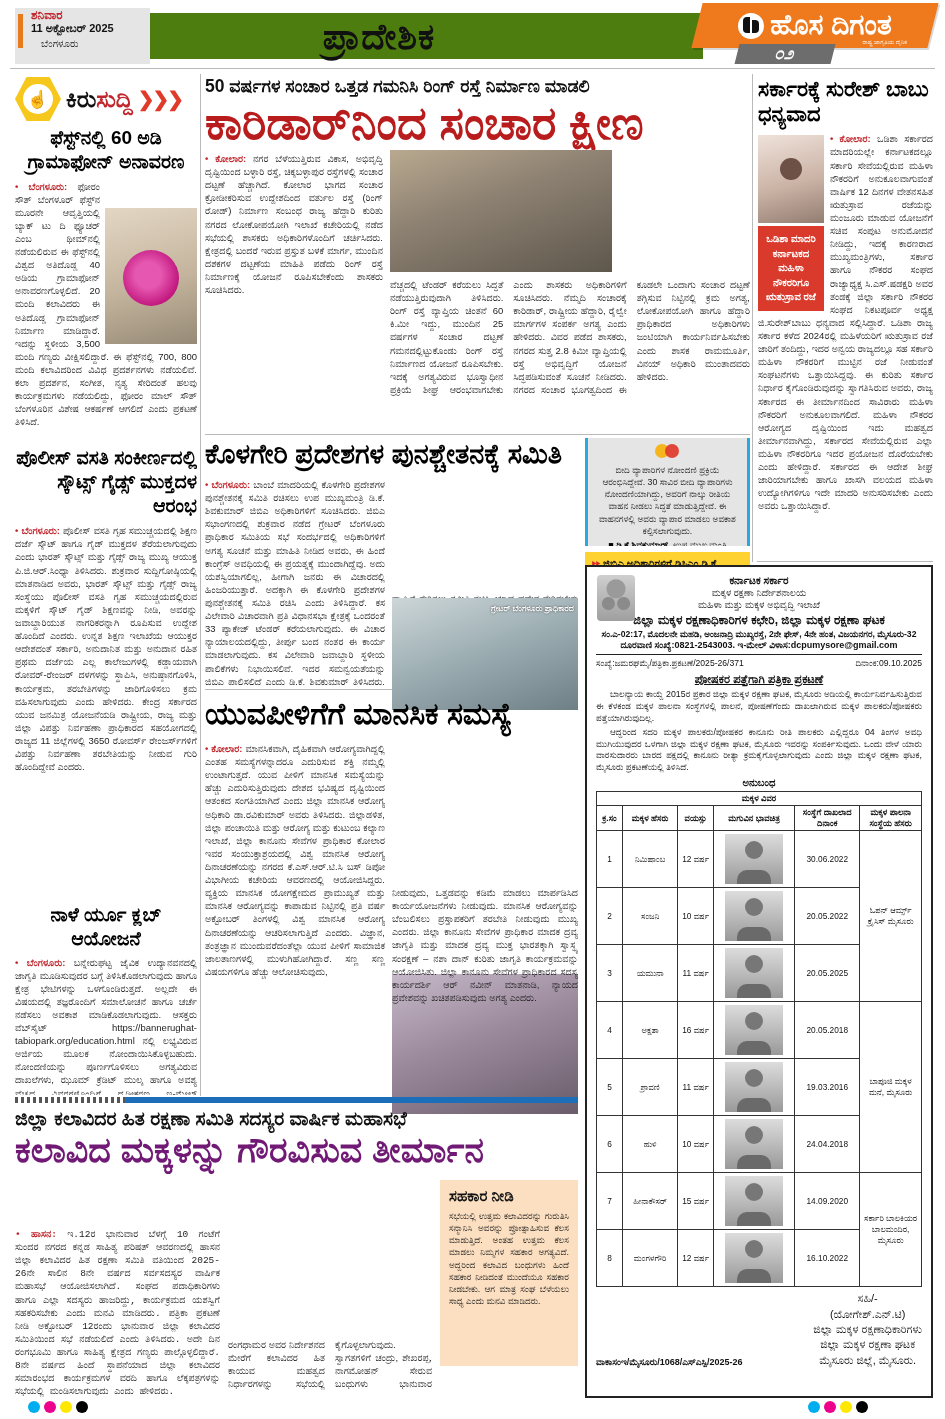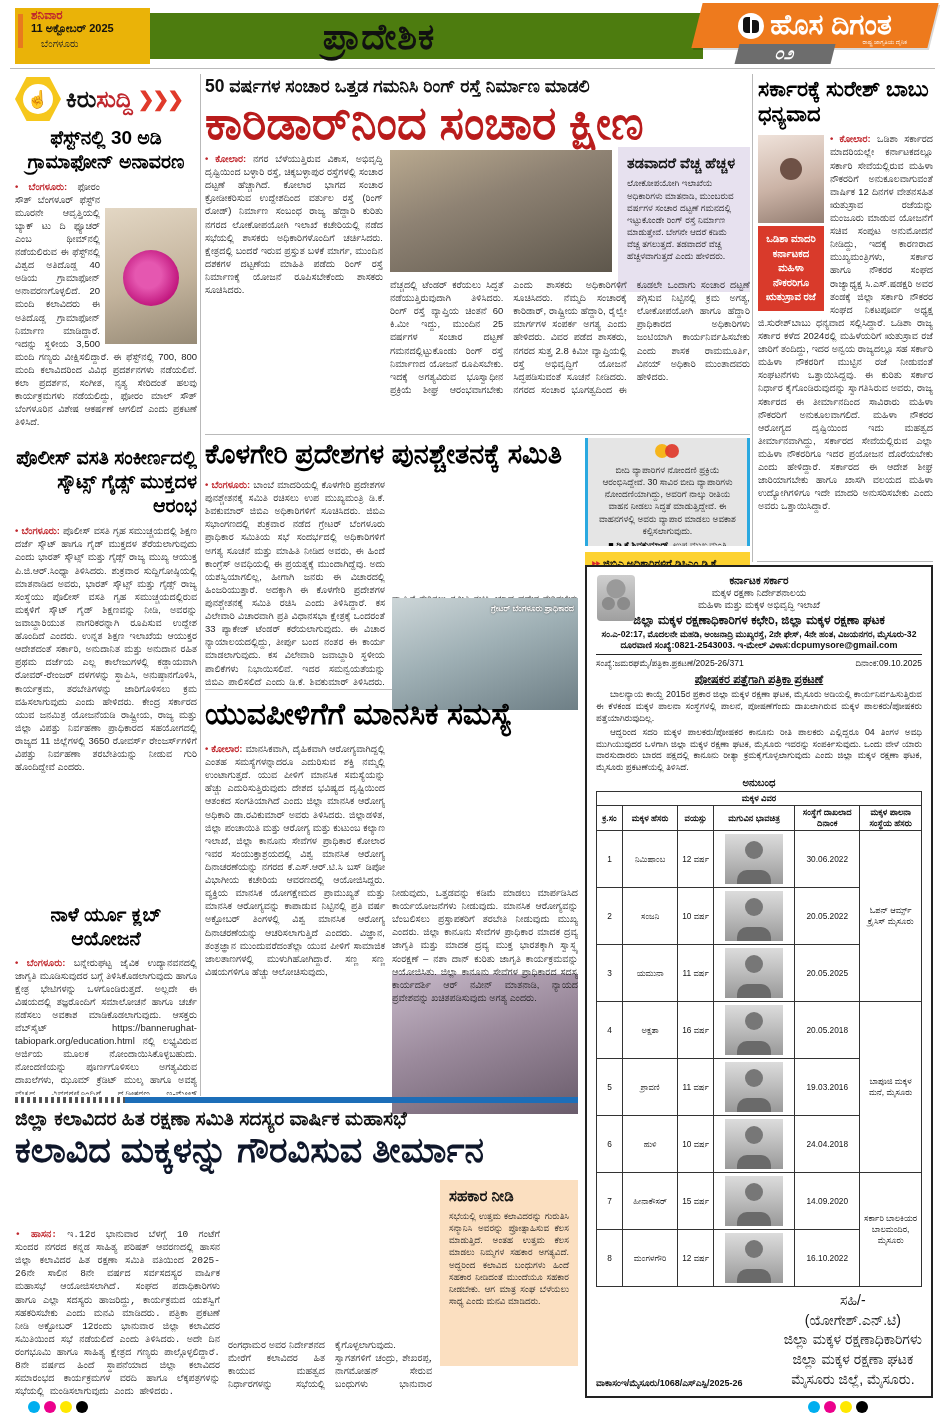--- a/index.html
+++ b/index.html
@@ -73,33 +73,33 @@
   .vrule { width:1px; background:#b9b9b9; }
   .hrule { height:1px; background:#b9b9b9; }
   .stripes { background:repeating-linear-gradient(90deg,#555 0 3px,#fff 3px 6px); }
   .bluebar { background:#1d6eb8; }
   .dot { width:12px; height:12px; border-radius:50%; display:inline-block; margin-right:4px; }
   .headline-xl { font-size:46px; font-weight:bold; color:#b91c1c; letter-spacing:0; line-height:1.05; }
   .kicker { font-size:17.5px; font-weight:bold; color:#111; }
   .h2 { font-size:27px; font-weight:bold; color:#000; line-height:1.1; }
   .h3 { font-size:30px; font-weight:bold; color:#000; line-height:1.1; }
   .h4r { font-size:21px; font-weight:bold; color:#000; line-height:1.2; }
-  .h-bot { font-size:35px; font-weight:bold; color:#0f172a; line-height:1.05; }
+  .h-bot { font-size:35px; font-weight:bold; color:#701a75; line-height:1.05; }
   .cols2 { column-count:2; column-gap:10px; }
   .cols3 { column-count:3; column-gap:10px; }
 </style>
 </head>
 <body>
 
 <div id="page">
 
   <div class="abs blueband" style="left:55px;top:13px;width:648px;height:46px;">
     <div class="section-title" style="padding-top:3px;">ಪ್ರಾದೇಶಿಕ</div>
   </div>
-  <div class="abs" style="left:15px;top:8px;width:135px;height:56px;background:#eab308;">
+  <div class="abs" style="left:15px;top:8px;width:135px;height:56px;background:#e5e5e5;">
     <div class="abs orangebar" style="left:3px;top:6px;width:5px;height:34px;"></div>
     <div style="padding-left:16px;">
       <div style="font-size:12px;font-weight:bold;color:#c0272d;">ಶನಿವಾರ</div>
       <div style="font-size:11px;font-weight:bold;color:#111;">11 ಅಕ್ಟೋಬರ್ 2025</div>
       <div style="font-size:10px;color:#222;margin-top:3px;padding-left:10px;">ಬೆಂಗಳೂರು</div>
     </div>
   </div>
   <div class="abs masthead" style="left:697px;top:3px;width:236px;height:45px;">
     <div class="masthead-inner">
       <span class="mh-logo"></span>
@@ -118,21 +118,21 @@
 
   <div class="abs" style="left:15px;top:76px;width:182px;height:46px;display:flex;align-items:center;gap:5px;">
     <div class="hex">
         <div class="hand">☝</div>
       </div>
     <div class="kiru-label"><span>ಕಿರು</span><span class="red">ಸುದ್ದಿ</span></div>
     <div class="chev">❯❯❯</div>
   </div>
 
   <div class="abs clip" style="left:15px;top:126px;width:182px;height:318px;">
-    <div class="h-left">ಫೆಸ್ಟ್‌ನಲ್ಲಿ 30 ಅಡಿ ಗ್ರಾಮಾಫೋನ್ ಅನಾವರಣ</div>
+    <div class="h-left">ಫೆಸ್ಟ್‌ನಲ್ಲಿ 60 ಅಡಿ ಗ್ರಾಮಾಫೋನ್ ಅನಾವರಣ</div>
     <div class="bodytxt" style="margin-top:6px;">
       <div class="photo mall" style="float:right;width:92px;height:136px;margin:28px 0 4px 5px;"></div>
       <span class="bullet">• </span><span class="dl">ಬೆಂಗಳೂರು:</span>
       <span>ಫೋರಂ ಸೌತ್ ಬೆಂಗಳೂರ್ ಫೆಸ್ಟ್‌ನ ಮೂರನೇ ಆವೃತ್ತಿಯಲ್ಲಿ ಬ್ಯಾಕ್ ಟು ದಿ ಫ್ಯೂಚರ್ ಎಂಬ ಥೀಮ್‌ನಲ್ಲಿ ನಡೆಯಲಿರುವ ಈ ಫೆಸ್ಟ್‌ನಲ್ಲಿ ವಿಶ್ವದ ಅತಿದೊಡ್ಡ 40 ಅಡಿಯ ಗ್ರಾಮಾಫೋನ್ ಅನಾವರಣಗೊಳ್ಳಲಿದೆ. 20 ಮಂದಿ ಕಲಾವಿದರು ಈ ಅತಿದೊಡ್ಡ ಗ್ರಾಮಾಫೋನ್ ನಿರ್ಮಾಣ ಮಾಡಿದ್ದಾರೆ. ಇದನ್ನು ಸ್ಥಳೀಯ 3,500 ಮಂದಿ ಗಣ್ಯರು ವೀಕ್ಷಿಸಲಿದ್ದಾರೆ. ಈ ಫೆಸ್ಟ್‌ನಲ್ಲಿ 700, 800 ಮಂದಿ ಕಲಾವಿದರಿಂದ ವಿವಿಧ ಪ್ರದರ್ಶನಗಳು ನಡೆಯಲಿವೆ. ಕಲಾ ಪ್ರದರ್ಶನ, ಸಂಗೀತ, ನೃತ್ಯ ಸೇರಿದಂತೆ ಹಲವು ಕಾರ್ಯಕ್ರಮಗಳು ನಡೆಯಲಿದ್ದು, ಫೋರಂ ಮಾಲ್ ಸೌತ್ ಬೆಂಗಳೂರಿನ ವಿಶೇಷ ಆಕರ್ಷಣೆ ಆಗಲಿದೆ ಎಂದು ಪ್ರಕಟಣೆ ತಿಳಿಸಿದೆ.</span>
     </div>
   </div>
 
   <div class="abs clip" style="left:15px;top:446px;width:182px;height:455px;">
     <div class="h-left" style="text-align:right;">ಪೊಲೀಸ್ ವಸತಿ ಸಂಕೀರ್ಣದಲ್ಲಿ ಸ್ಕೌಟ್ಸ್ ಗೈಡ್ಸ್ ಮುಕ್ತದಳ ಆರಂಭ</div>
     <div class="bodytxt" style="margin-top:7px;">
@@ -154,24 +154,20 @@
     <div class="headline-xl" style="margin-top:2px;">ಕಾರಿಡಾರ್‌ನಿಂದ ಸಂಚಾರ ಕ್ಷೀಣ</div>
   </div>
 
   <div class="abs clip bodytxt" style="left:205px;top:152px;width:178px;height:278px;">
     <span class="bullet">• </span><span class="dl">ಕೋಲಾರ:</span>
     <span>ನಗರ ಬೆಳೆಯುತ್ತಿರುವ ವಿಕಾಸ, ಅಭಿವೃದ್ಧಿ ದೃಷ್ಟಿಯಿಂದ ಬಳ್ಳಾರಿ ರಸ್ತೆ, ಚಿಕ್ಕಬಳ್ಳಾಪುರ ರಸ್ತೆಗಳಲ್ಲಿ ಸಂಚಾರ ದಟ್ಟಣೆ ಹೆಚ್ಚಾಗಿದೆ. ಕೋಲಾರ ಭಾಗದ ಸಂಚಾರ ಕ್ರೋಡೀಕರಿಸುವ ಉದ್ದೇಶದಿಂದ ವರ್ತುಲ ರಸ್ತೆ (ರಿಂಗ್ ರೋಡ್) ನಿರ್ಮಾಣ ಸಂಬಂಧ ರಾಜ್ಯ ಹೆದ್ದಾರಿ ಕುರಿತು ನಗರದ ಲೋಕೋಪಯೋಗಿ ಇಲಾಖೆ ಕಚೇರಿಯಲ್ಲಿ ನಡೆದ ಸಭೆಯಲ್ಲಿ ಶಾಸಕರು ಅಧಿಕಾರಿಗಳೊಂದಿಗೆ ಚರ್ಚಿಸಿದರು. ಕ್ಷೇತ್ರದಲ್ಲಿ ಬಂದರೆ ಇರುವ ಪ್ರಸ್ತುತ ಬಳಕೆ ಮಾರ್ಗ, ಮುಂದಿನ ದಶಕಗಳ ದಟ್ಟಣೆಯ ಮಾಹಿತಿ ಪಡೆದು ರಿಂಗ್ ರಸ್ತೆ ನಿರ್ಮಾಣಕ್ಕೆ ಯೋಜನೆ ರೂಪಿಸಬೇಕೆಂದು ಶಾಸಕರು ಸೂಚಿಸಿದರು.</span>
   </div>
 
   <div class="abs photo people" style="left:390px;top:150px;width:222px;height:122px;"></div>
 
-  <div class="abs lavbox clip" style="left:618px;top:147px;width:132px;height:145px;">
-    <h4>ತಡವಾದರೆ ವೆಚ್ಚ ಹೆಚ್ಚಳ</h4>
-    <div class="bodytxt sm" style="text-align:left;">ಲೋಕೋಪಯೋಗಿ ಇಲಾಖೆಯ ಅಧಿಕಾರಿಗಳು ಮಾತನಾಡಿ, ಮುಂಬರುವ ವರ್ಷಗಳ ಸಂಚಾರ ದಟ್ಟಣೆ ಗಮನದಲ್ಲಿ ಇಟ್ಟುಕೊಂಡೇ ರಿಂಗ್ ರಸ್ತೆ ನಿರ್ಮಾಣ ಮಾಡುತ್ತೇವೆ. ಬೇಗನೇ ಆದರೆ ಕಡಿಮೆ ವೆಚ್ಚ ತಗಲುತ್ತದೆ. ತಡವಾದರೆ ವೆಚ್ಚ ಹೆಚ್ಚಳವಾಗುತ್ತದೆ ಎಂದು ಹೇಳಿದರು.</div>
-  </div>
 
   <div class="abs clip bodytxt cols3" style="left:390px;top:278px;width:360px;height:152px;">
     <span>ವೆಚ್ಚದಲ್ಲಿ ಟೆಂಡರ್ ಕರೆಯಲು ಸಿದ್ಧತೆ ನಡೆಯುತ್ತಿರುವುದಾಗಿ ತಿಳಿಸಿದರು. ರಿಂಗ್ ರಸ್ತೆ ವ್ಯಾಪ್ತಿಯ ಚಿಂತನೆ 60 ಕಿ.ಮೀ ಇದ್ದು, ಮುಂದಿನ 25 ವರ್ಷಗಳ ಸಂಚಾರ ದಟ್ಟಣೆ ಗಮನದಲ್ಲಿಟ್ಟುಕೊಂಡು ರಿಂಗ್ ರಸ್ತೆ ನಿರ್ಮಾಣದ ಯೋಜನೆ ರೂಪಿಸಬೇಕು. ಇದಕ್ಕೆ ಅಗತ್ಯವಿರುವ ಭೂಸ್ವಾಧೀನ ಪ್ರಕ್ರಿಯೆ ಶೀಘ್ರ ಆರಂಭವಾಗಬೇಕು ಎಂದು ಶಾಸಕರು ಅಧಿಕಾರಿಗಳಿಗೆ ಸೂಚಿಸಿದರು. ನೆಮ್ಮದಿ ಸಂಚಾರಕ್ಕೆ ಕಾರಿಡಾರ್, ರಾಷ್ಟ್ರೀಯ ಹೆದ್ದಾರಿ, ರೈಲ್ವೇ ಮಾರ್ಗಗಳ ಸಂಪರ್ಕ ಅಗತ್ಯ ಎಂದು ಹೇಳಿದರು. ವಿವರ ಪಡೆದ ಶಾಸಕರು, ನಗರದ ಸುತ್ತ 2.8 ಕಿಮೀ ವ್ಯಾಪ್ತಿಯಲ್ಲಿ ರಸ್ತೆ ಅಭಿವೃದ್ಧಿಗೆ ಯೋಜನೆ ಸಿದ್ಧಪಡಿಸುವಂತೆ ಸೂಚನೆ ನೀಡಿದರು. ನಗರದ ಸಂಚಾರ ಭೂಗತ್ವದಿಂದ ಈ ಕೂಡಲೇ ಒಂದಾಗು ಸಂಚಾರ ದಟ್ಟಣೆ ತಗ್ಗಿಸುವ ನಿಟ್ಟಿನಲ್ಲಿ ಕ್ರಮ ಅಗತ್ಯ, ಲೋಕೋಪಯೋಗಿ ಹಾಗೂ ಹೆದ್ದಾರಿ ಪ್ರಾಧಿಕಾರದ ಅಧಿಕಾರಿಗಳು ಜಂಟಿಯಾಗಿ ಕಾರ್ಯನಿರ್ವಹಿಸಬೇಕು ಎಂದು ಶಾಸಕ ರಾಮಮೂರ್ತಿ, ವಿನಯ್ ಅಧಿಕಾರಿ ಮುಂತಾದವರು ಹೇಳಿದರು.</span>
   </div>
 
   <div class="abs clip" style="left:758px;top:76px;width:175px;height:483px;">
     <div class="h4r">ಸರ್ಕಾರಕ್ಕೆ ಸುರೇಶ್ ಬಾಬು ಧನ್ಯವಾದ</div>
     <div class="bodytxt" style="margin-top:6px;">
       <div style="float:left;width:66px;margin:3px 6px 2px 0;">
         <div class="photo portrait" style="width:66px;height:88px;"></div>
@@ -350,21 +346,21 @@
         <td>
               <div class="cphoto"></div>
             </td>
         <td>16.10.2022</td>
       </tr>
     </tbody>
       </table>
 
     <div style="display:flex;justify-content:space-between;align-items:flex-end;margin-top:4px;">
       <div class="b" style="font-size:9px;">ವಾಕಾಸಂಇ/ಮೈಸೂರು/1068/ಎಸ್ಎಸ್ಪಿ/2025-26</div>
-      <div class="c" style="font-size:14px;line-height:1.4;">
+      <div class="c" style="font-size:11px;line-height:1.4;">
         <div>ಸಹಿ/-</div>
         <div>(ಯೋಗೇಶ್.ಎನ್.ಟಿ)</div>
         <div>ಜಿಲ್ಲಾ ಮಕ್ಕಳ ರಕ್ಷಣಾಧಿಕಾರಿಗಳು</div>
         <div>ಜಿಲ್ಲಾ ಮಕ್ಕಳ ರಕ್ಷಣಾ ಘಟಕ</div>
         <div>ಮೈಸೂರು ಜಿಲ್ಲೆ, ಮೈಸೂರು.</div>
       </div>
     </div>
   </div>
 
   <div class="abs" style="left:28px;top:1399px;">

